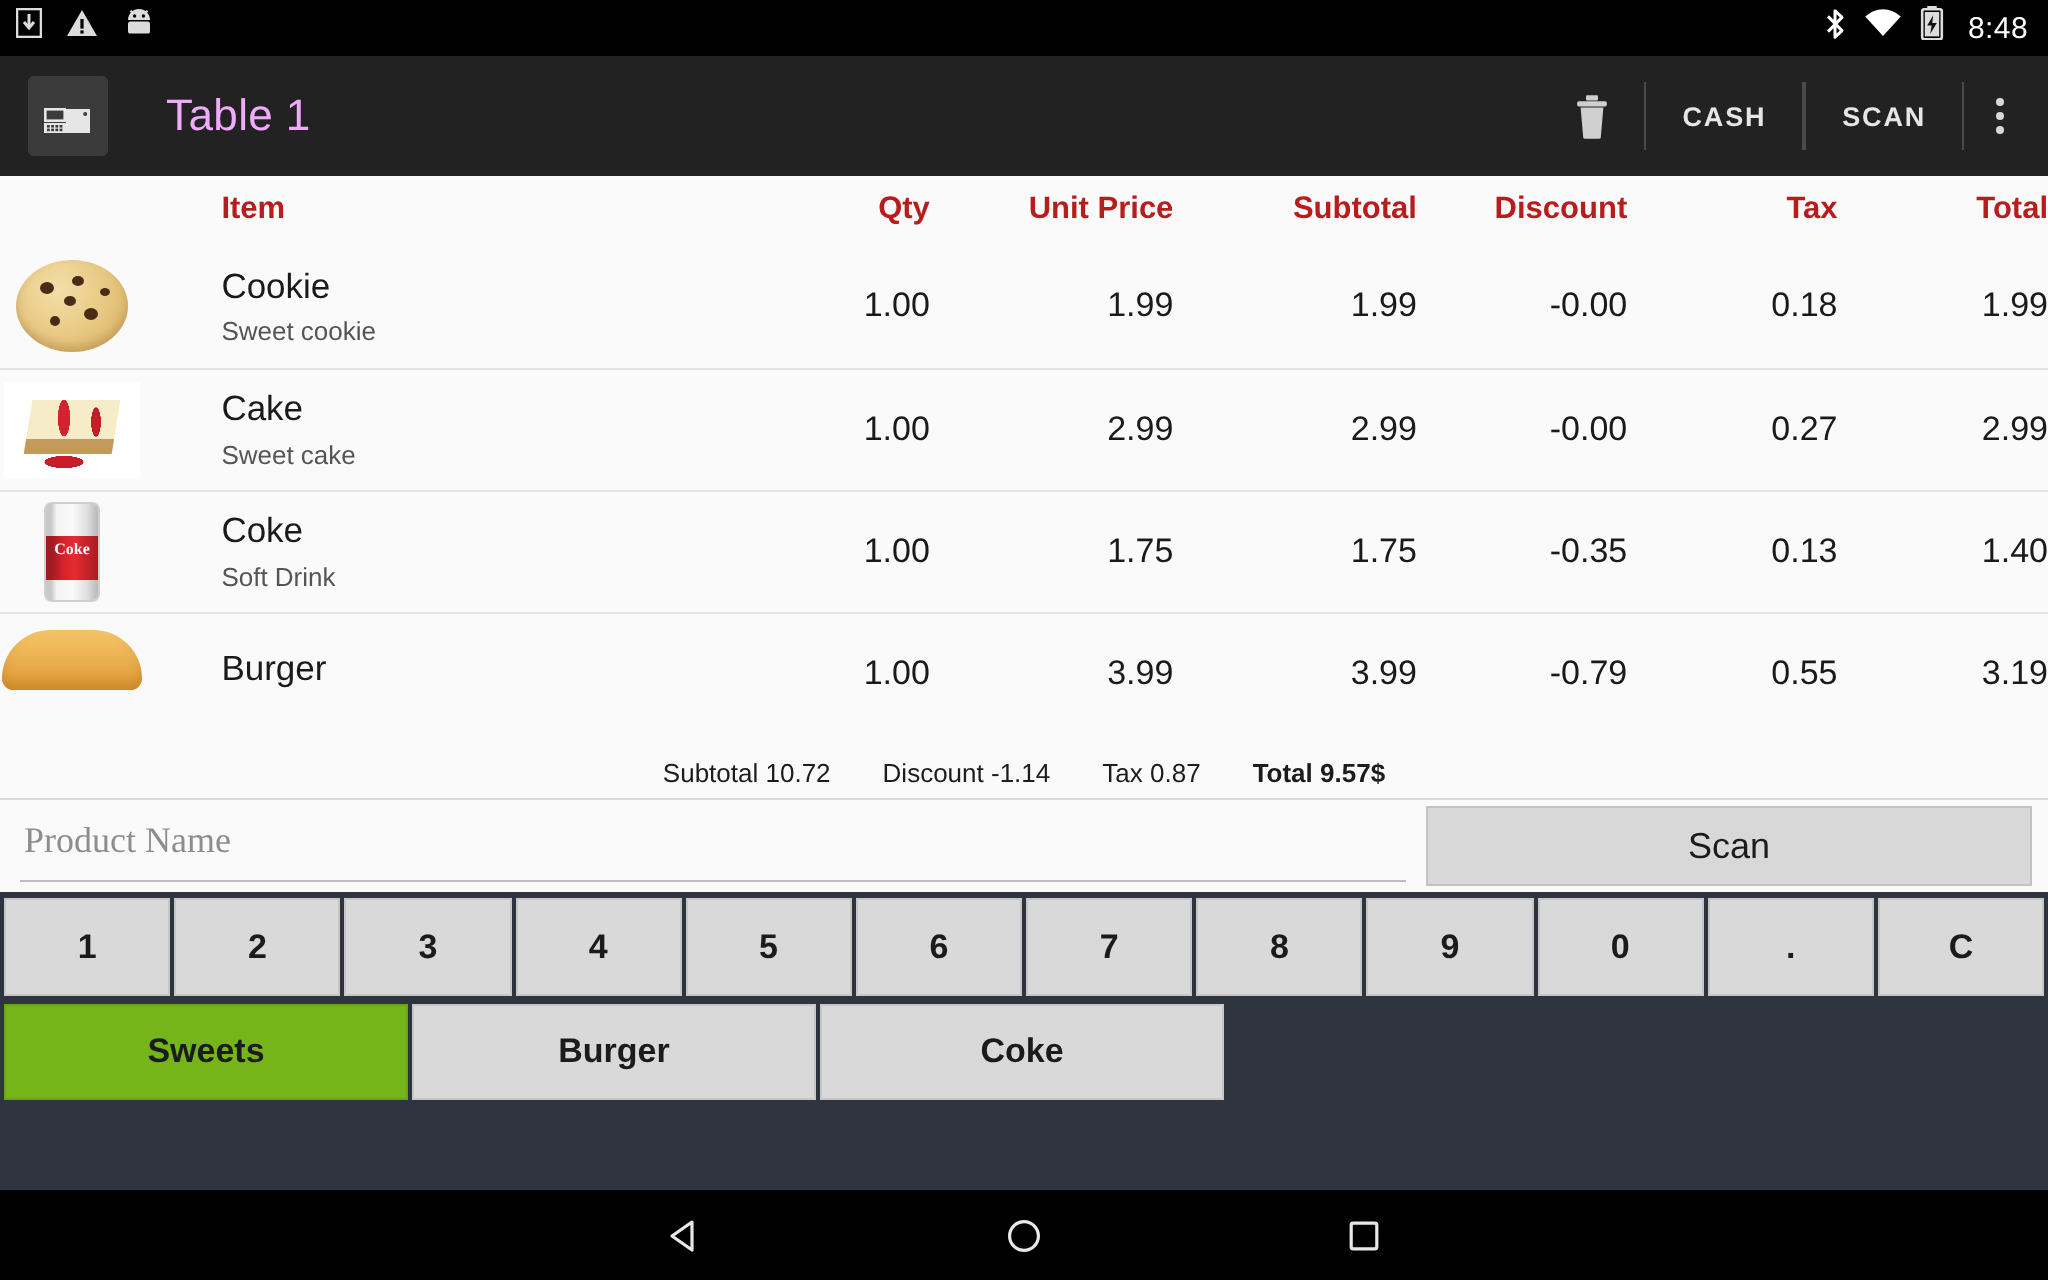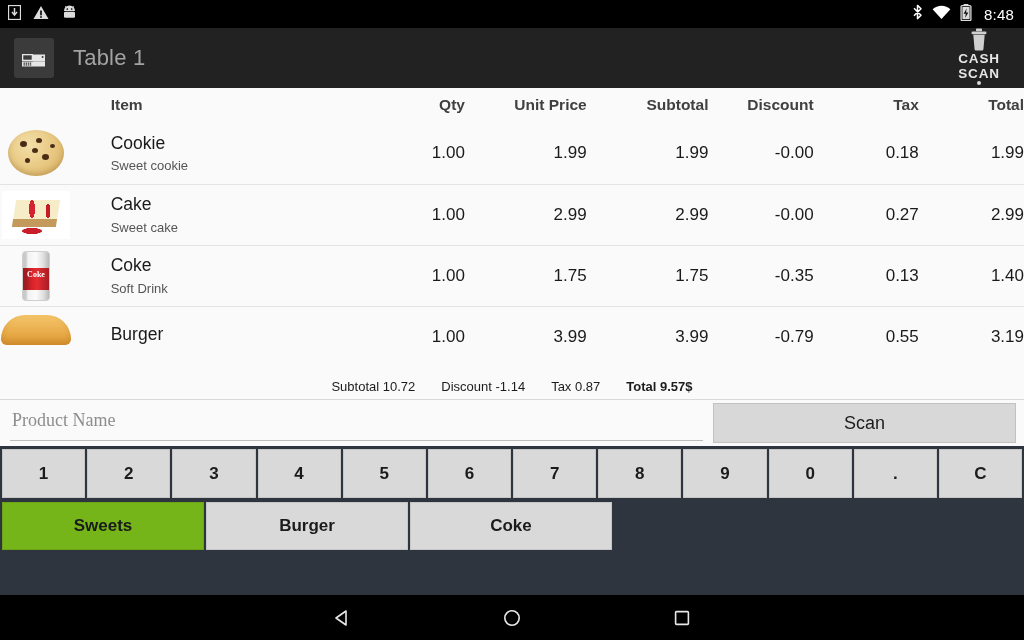--- a/index.html
+++ b/index.html
@@ -23,41 +23,41 @@
   
   .app-bar {
     height:60px; background:#222222; display:flex; align-items:center;
     padding:0 6px 0 14px;
   }
   .app-logo {
     width:40px; height:40px; background:#3b3b3b; border-radius:3px;
     display:flex; align-items:center; justify-content:center; flex:none;
   }
   .app-title {
-    color:#a3a3a3; font-size:22px; margin-left:19px; font-weight:400;
+    color:#f0abfc; font-size:22px; margin-left:29px; font-weight:400;
     letter-spacing:.2px;
   }
-  .app-actions { margin-left:auto; display:flex; align-items:center; height:100%;flex-direction:column; }
+  .app-actions { margin-left:auto; display:flex; align-items:center; height:100%; }
   .act {
     color:#e6e6e6; font-size:13.5px; font-weight:bold; letter-spacing:.9px;
     padding:0 18px; height:40px; display:flex; align-items:center;
     cursor:pointer; white-space:nowrap;
   }
   .act-icon { padding:0 16px; }
   .vdiv { width:1px; height:34px; background:#4a4a4a; }
   .overflow { padding:0 16px; display:flex; flex-direction:column; gap:3px;
               align-items:center; cursor:pointer; }
   .odot { width:4px; height:4px; background:#d8d8d8; border-radius:50%; }
 
   
   .content { position:relative; background:#fafafa; height:312px; overflow:hidden; }
 
   table.cart { width:100%; border-collapse:collapse; table-layout:fixed; }
   table.cart th {
-    font-size:15.5px; font-weight:bold; color:#404040; padding:8px 0 9px 0;
+    font-size:15.5px; font-weight:bold; color:#b91c1c; padding:8px 0 9px 0;
     background:#fafafa;
   }
   .c-img   { width:100px; }
   .c-item  { width:225px; text-align:left; }
   .c-num   { width:95px;  text-align:right; }
   .c-num-w { width:110px; text-align:right; }
   .pr { padding-right:28px; }
   .pr2 { padding-right:20px; }
 
   table.cart td { padding:0; vertical-align:middle; }

